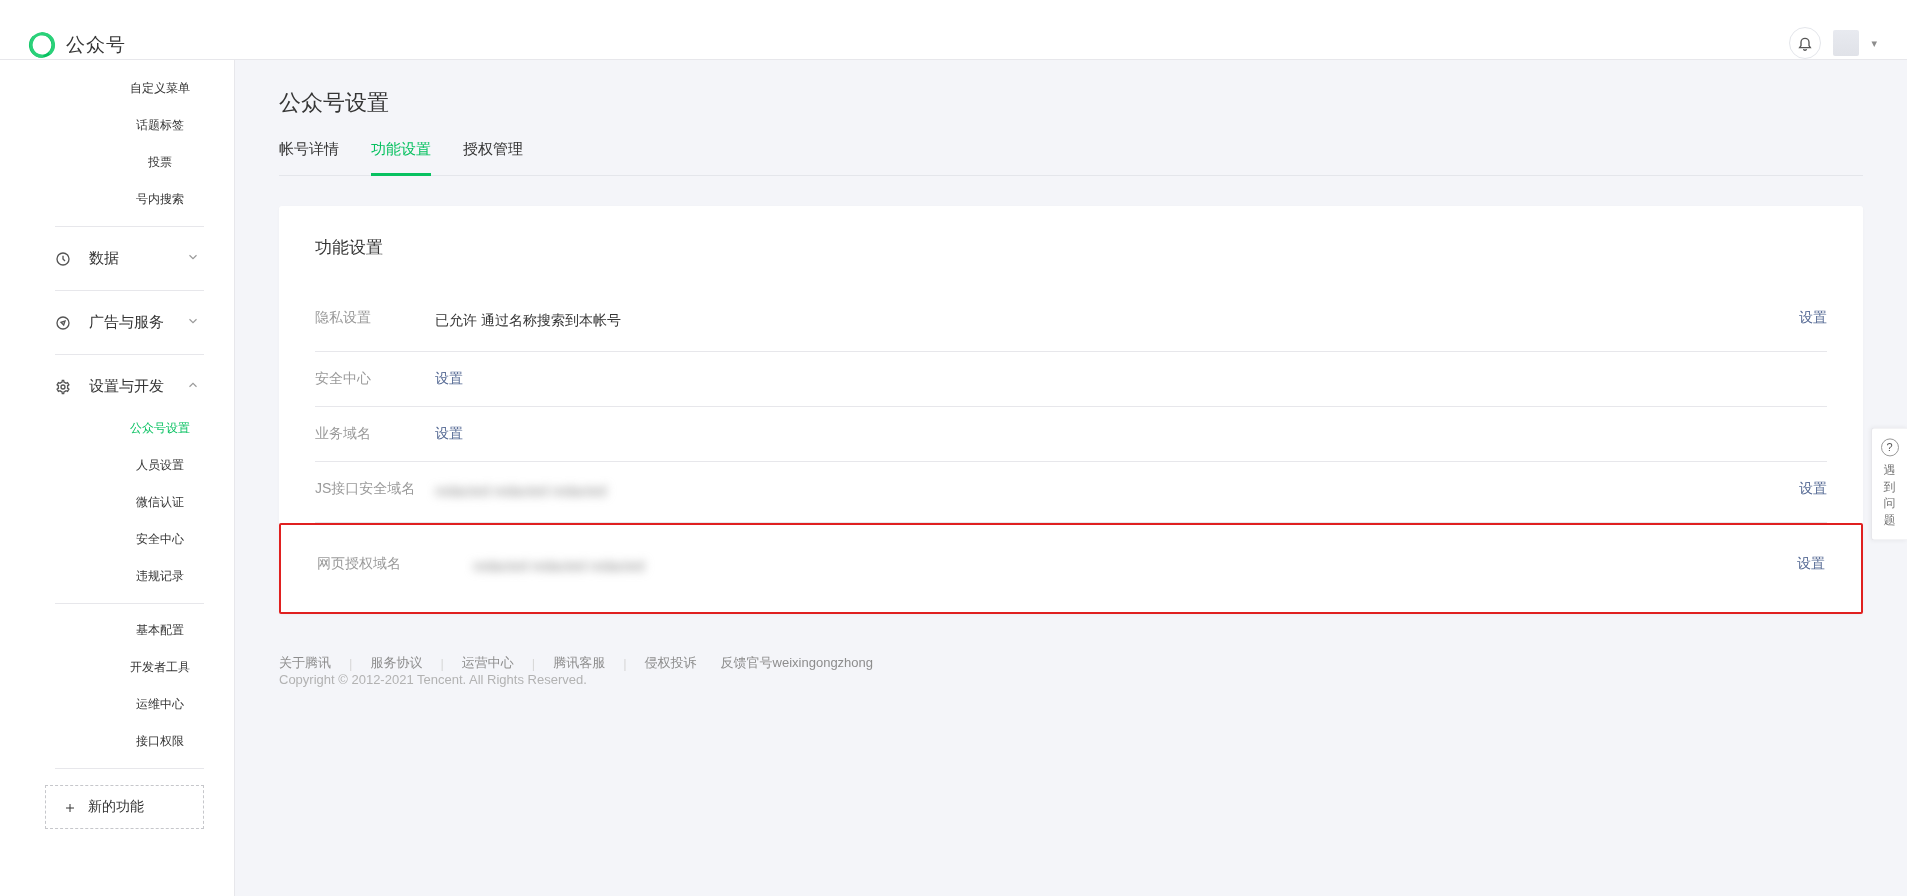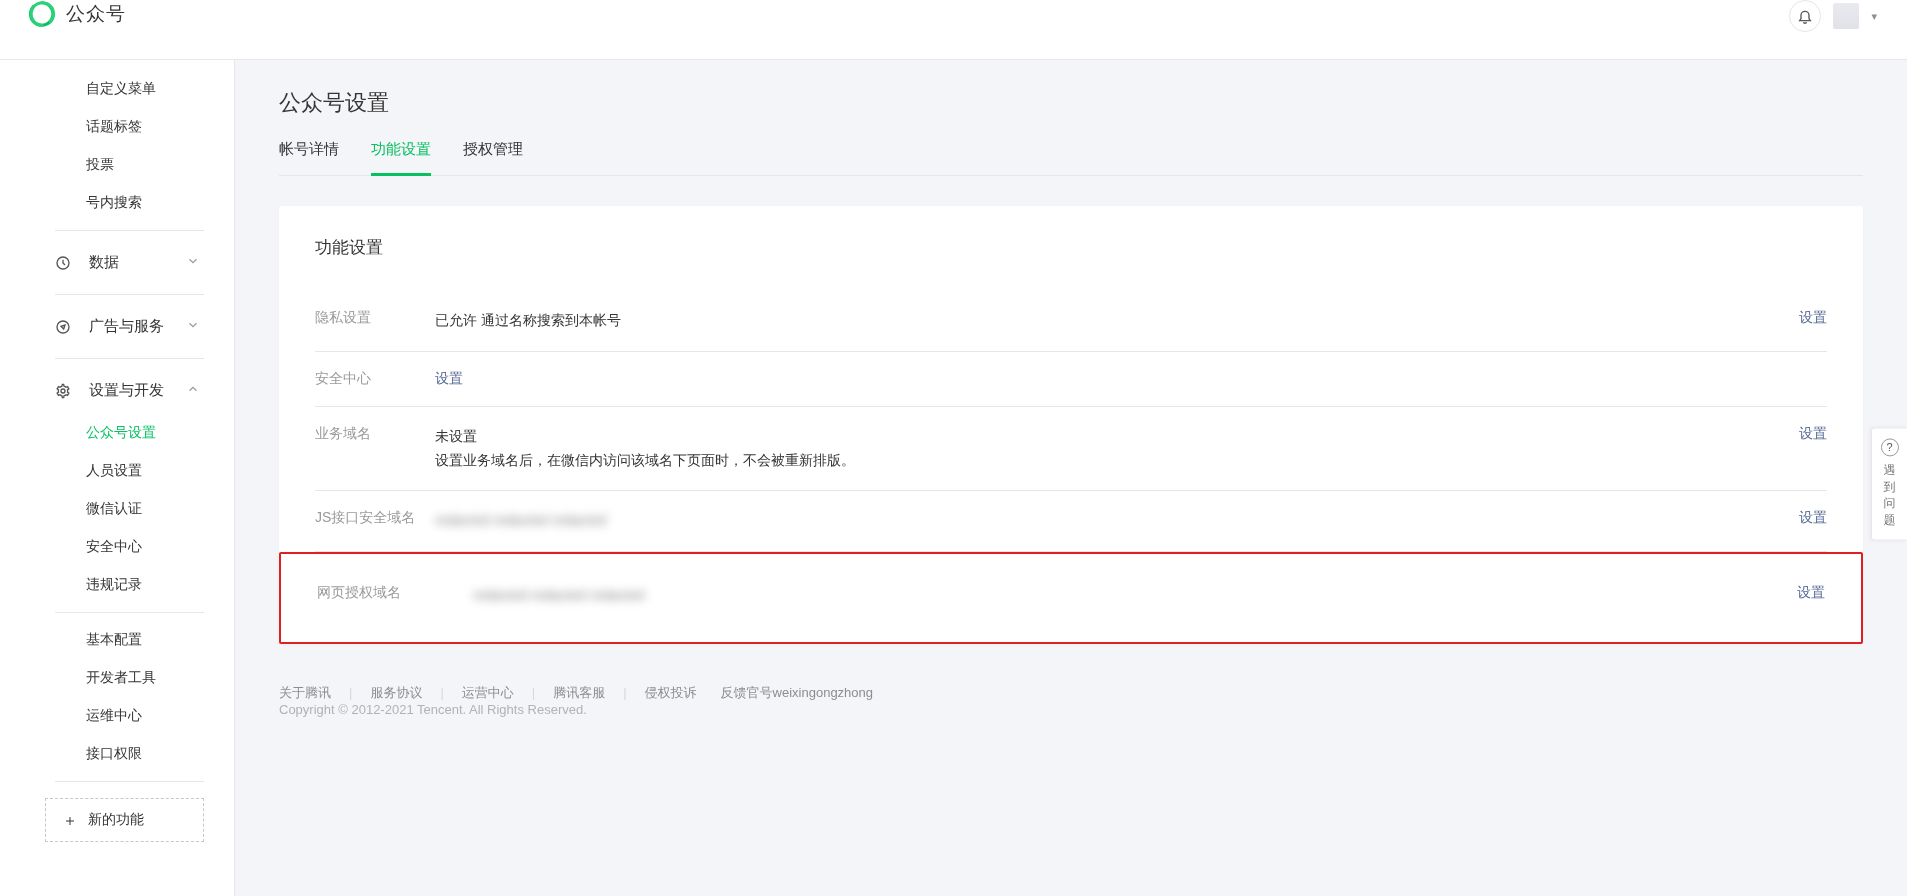--- a/index.html
+++ b/index.html
@@ -1,33 +1,33 @@
 <!DOCTYPE html>
 <html><head>
 <meta charset="utf-8">
 <style>
 * { margin: 0; padding: 0; box-sizing: border-box; }
 body { font-family: -apple-system, "PingFang SC", "Microsoft YaHei", sans-serif; font-size: 14px; color: #353535; background: #f4f5f9; }
 
 
-.header { height: 60px; background: #fff; border-bottom: 1px solid #e7e7eb; display: flex; align-items: flex-start; padding: 0 28px; position: relative; }
+.header { height: 60px; background: #fff; border-bottom: 1px solid #e7e7eb; display: flex; align-items: flex-end; padding: 0 28px; position: relative; }
 .logo-wrap { display: flex; align-items: center; gap: 10px; }
 .logo-icon { width: 28px; height: 28px; }
 .logo-text { font-size: 19px; color: #353535; letter-spacing: 1px; }
 .header-right { position: absolute; right: 30px; display: flex; align-items: center; gap: 12px; }
 .bell-wrap { width: 32px; height: 32px; border: 1px solid #e4e6eb; border-radius: 50%; display: flex; align-items: center; justify-content: center; cursor: pointer; }
 .bell-icon { width: 16px; height: 16px; }
 .avatar-placeholder { width: 26px; height: 26px; background: linear-gradient(#e8eaf0,#e0e2e8); border-radius: 2px; }
 .chevron { font-size: 11px; color: #8d8d8d; cursor: pointer; }
 
 .layout { display: flex; min-height: calc(100vh - 60px); }
 
 
 .sidebar { width: 235px; background: #fff; border-right: 1px solid #e7e7eb; padding-top: 10px; flex-shrink: 0; }
-.menu-sub-item { padding: 10px 0 10px 86px; font-size: 14px; color: #353535; cursor: pointer; }
+.menu-sub-item { padding: 10px 0 10px 86px; font-size: 12px; color: #353535; cursor: pointer; text-align: center; }
 .menu-sub-item.active { color: #07c160; }
 .menu-divider { height: 1px; background: #e7e7eb; margin: 8px 30px 8px 55px; }
 .menu-head { display: flex; align-items: center; padding: 14px 20px 14px 55px; cursor: pointer; position: relative; }
 .menu-head-icon { width: 16px; height: 16px; position: absolute; left: 55px; display: flex; align-items: center; justify-content: center; }
 .menu-head-text { margin-left: 34px; color: #353535; font-size: 15px; }
 .menu-head-arrow { position: absolute; right: 34px; color: #9a9a9a; }
 .menu-head-arrow svg { width: 14px; height: 14px; }
 .new-feature { margin: 16px 30px 16px 45px; border: 1px dashed #c6c7cb; padding: 12px 18px; display: flex; align-items: center; gap: 12px; cursor: pointer; color: #353535; font-size: 14px; }
 .plus-icon { width: 12px; height: 12px; }
 
@@ -175,24 +175,20 @@
         <div class="setting-action">设置</div>
       </div>
 
       <div class="setting-row">
         <div class="setting-label">安全中心</div>
         <div class="setting-action">设置</div>
       </div>
 
       <div class="setting-row">
         <div class="setting-label">业务域名</div>
-        <div class="setting-value">
-          <span>未设置</span>
-          <span class="sub">设置业务域名后，在微信内访问该域名下页面时，不会被重新排版。</span>
-        </div>
         <div class="setting-action">设置</div>
       </div>
 
       <div class="setting-row">
         <div class="setting-label">JS接口安全域名</div>
         <div class="setting-value blurred">redacted redacted redacted</div>
         <div class="setting-action">设置</div>
       </div>
 
       <div class="highlight-box">

